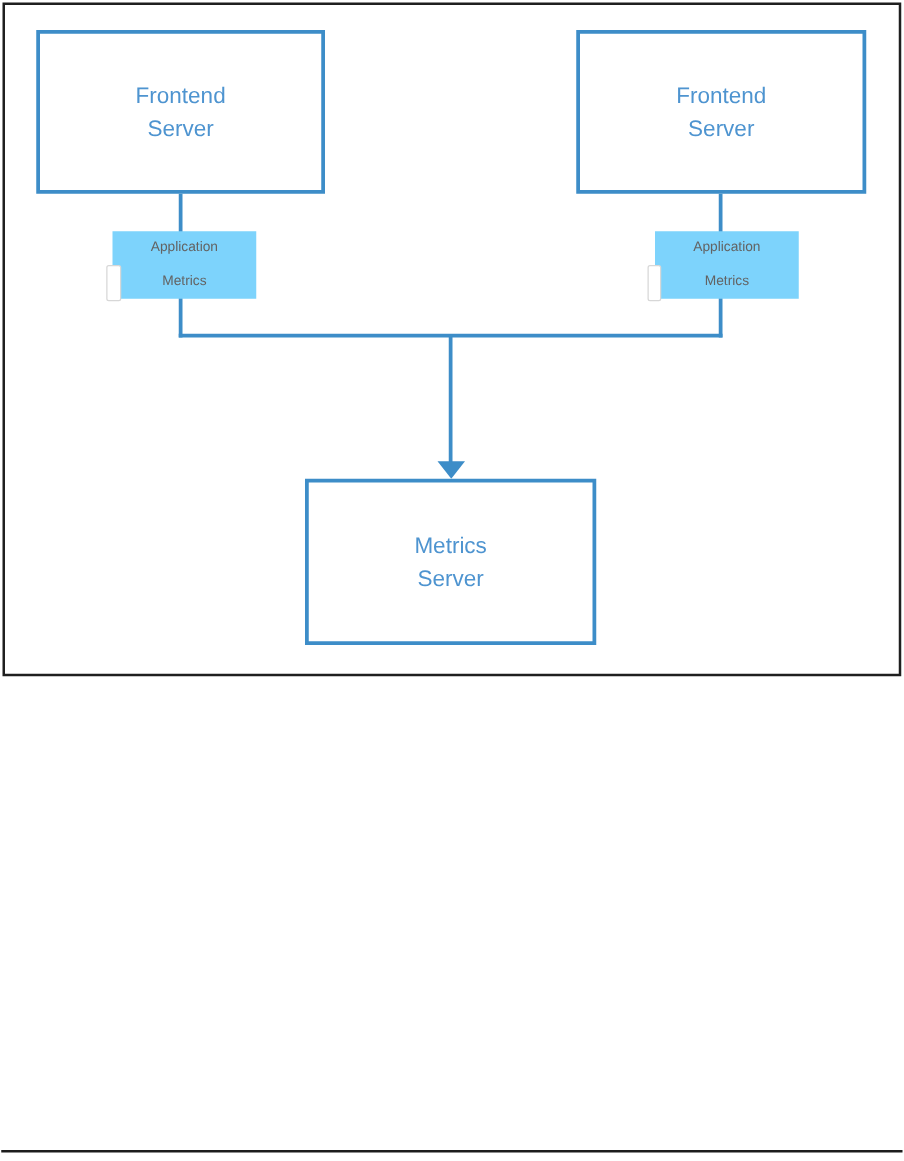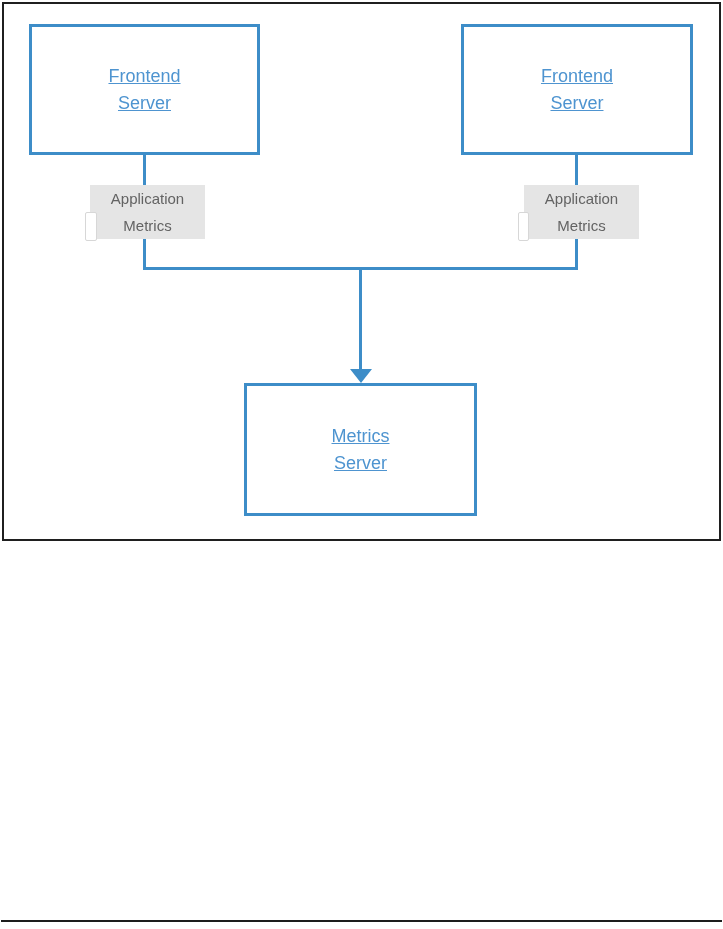--- a/index.html
+++ b/index.html
@@ -29,21 +29,20 @@
     box-sizing: border-box;
     background: #ffffff;
     display: flex;
     flex-direction: column;
     align-items: center;
     justify-content: center;
     color: #4e94d0;
     font-size: 18px;
     line-height: 27px;
     text-align: center;
-    text-decoration: underline;
   }
   .node-frontend-left  { left: 29px;  top: 24px;  width: 231px; height: 131px; }
   .node-frontend-right { left: 461px; top: 24px;  width: 232px; height: 131px; }
   .node-metrics        { left: 244px; top: 383px; width: 233px; height: 133px; }
 
   .conn { position: absolute; background: #3d8dc8; }
   .conn-v-left   { left: 143px; top: 153px; width: 3px;   height: 117px; }
   .conn-v-right  { left: 575px; top: 153px; width: 3px;   height: 117px; }
   .conn-h-bar    { left: 143px; top: 267px; width: 435px; height: 3px;   }
   .conn-v-center { left: 359px; top: 268px; width: 3px;   height: 102px; }
@@ -53,23 +52,23 @@
     left: 350px; top: 369px;
     width: 0; height: 0;
     border-left: 11px solid transparent;
     border-right: 11px solid transparent;
     border-top: 14px solid #3d8dc8;
   }
 
   .edge-label {
     position: absolute;
     width: 115px;
-    background: #e5e5e5;
+    background: #7dd3fc;
     color: #636363;
-    font-size: 15px;
+    font-size: 11px;
     line-height: 27px;
     text-align: center;
   }
   .edge-label-left  { left: 90px;  top: 185px; }
   .edge-label-right { left: 524px; top: 185px; }
 
   .cursor-glyph {
     position: absolute;
     border: 1px solid #d7d7d7;
     border-radius: 2px;

